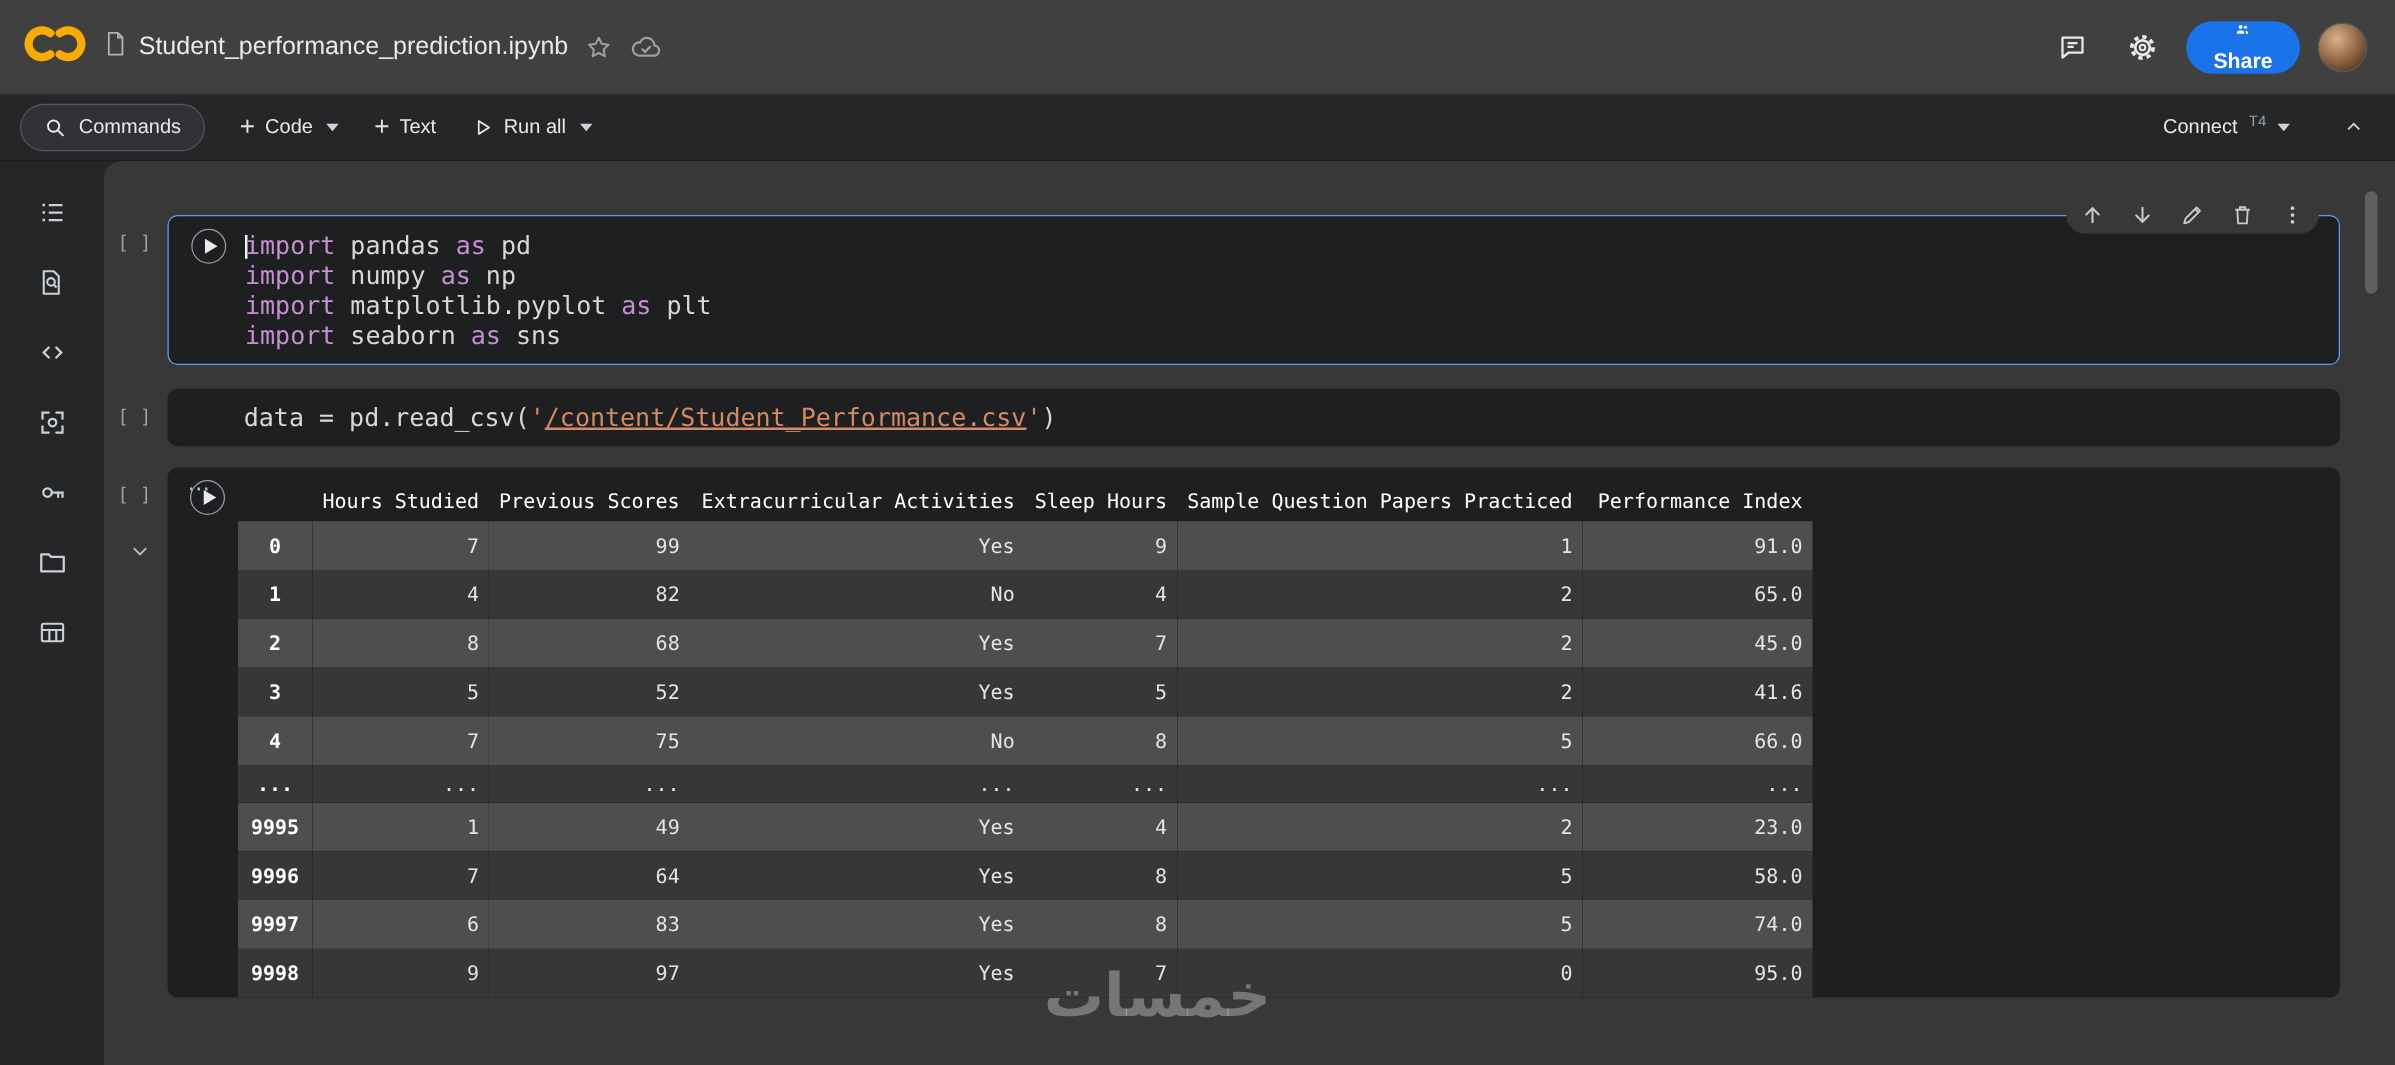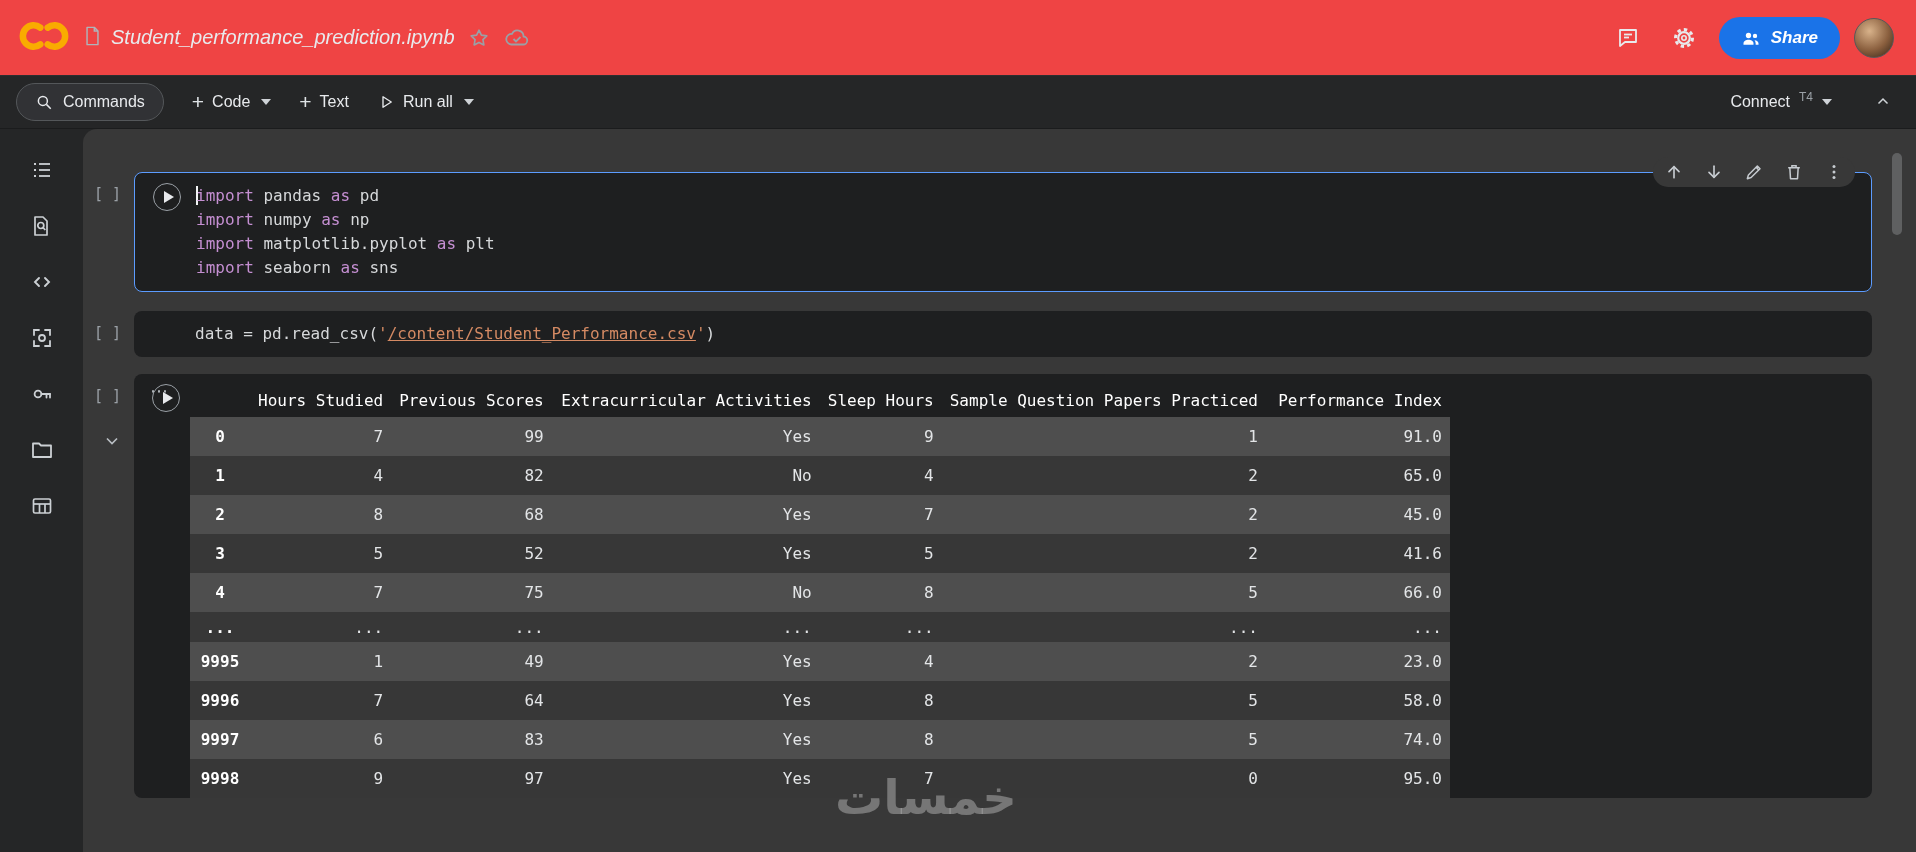--- a/index.html
+++ b/index.html
@@ -3,31 +3,31 @@
 <meta charset="utf-8">
 <style>
   * { box-sizing: border-box; margin: 0; padding: 0; }
   html,body { width:1916px; height:852px; overflow:hidden; }
   body { font-family:"Liberation Sans", sans-serif; background:#252627; color:#e8eaed; }
   button { background:none; border:none; color:inherit; font:inherit; cursor:pointer; display:flex; align-items:center; }
 
   .app { width:1916px; height:852px; display:flex; flex-direction:column; overflow:hidden; }
 
   
-  .header { height:76px; flex:0 0 76px; display:flex; align-items:center; background:#ef4444; border-bottom:1px solid #2d2e30;font-style:italic; }
+  .header { height:76px; flex:0 0 76px; display:flex; align-items:center; background:#404040; border-bottom:1px solid #2d2e30; }
   .logo { margin-left:16px; cursor:pointer; }
   .title-block { margin-left:12px; display:flex; flex-direction:column; justify-content:center; }
   .title-row { display:flex; align-items:center; gap:10px; height:30px; }
   .nb-title { font-size:20px; color:#e8eaed; cursor:text; white-space:nowrap; }
   .title-row .mini-btn { width:28px; height:28px; border-radius:50%; justify-content:center; }
   .menubar { display:flex; margin-left:-10px; margin-top:1px; }
   .menu-item { padding:3px 10px; font-size:16px; color:#e8eaed; cursor:pointer; border-radius:4px; }
   .header-right { margin-left:auto; display:flex; align-items:center; gap:14px; padding-right:22px; }
   .icon-btn { width:42px; height:42px; border-radius:50%; justify-content:center; }
-  .share-btn { height:42px; border-radius:21px; background:var(--share-blue,#1a73e8); color:#fff; padding:0 22px; gap:10px; font-size:17px; font-weight:bold; }
+  .share-btn { height:42px; border-radius:21px; background:var(--share-blue,#1a73e8); color:#fff; padding:0 22px; gap:10px; font-size:17px; font-weight:bold;flex-direction:column; }
   .avatar { width:40px; height:40px; border-radius:50%; cursor:pointer;
             background: radial-gradient(circle at 38% 32%, #d8b28a 0%, #8a5f3e 55%, #3a291b 95%);
             border:1px solid #56585a; }
 
   
   .toolbar { height:53px; flex:0 0 53px; display:flex; align-items:center; background:#252627; border-bottom:1px solid #1b1c1d; padding:0 16px; }
   .commands-btn { height:38px; padding:0 18px; border-radius:19px; background:#313235; border:1px solid #54575a; gap:10px; font-size:16px; color:#e8eaed; }
   .tb-btn { gap:8px; font-size:16px; color:#e8eaed; margin-left:28px; }
   .plus { font-size:21px; line-height:1; color:#dfe3e6; margin-top:-2px; }
   .caret { width:0; height:0; border-left:5px solid transparent; border-right:5px solid transparent; border-top:6px solid #cfd3d7; margin-left:3px; }
@@ -40,21 +40,21 @@
   .sidebar { width:83px; flex:0 0 83px; display:flex; flex-direction:column; align-items:center; padding-top:28px; gap:30px; }
   .side-btn { width:26px; height:26px; justify-content:center; color:#ccd0d4; }
   .canvas { flex:1; position:relative; background:#383838; border-top-left-radius:14px; overflow:hidden; }
 
   .cells { padding:43px 44px 0 51px; }
   .cell-row { position:relative; }
   .mt19 { margin-top:19px; } .mt17 { margin-top:17px; }
   .gutter { position:absolute; left:-40px; top:13px; font-family:"DejaVu Sans Mono",monospace; font-size:15px; color:#9aa0a6; white-space:pre; }
   .cell { background:#1e1f20; border-radius:8px; position:relative; }
   .cell.selected { border:1.5px solid var(--selected-cell-border,#5c9cff); }
-  .code { padding:11px 16px 11px 61px; font-family:"DejaVu Sans Mono",monospace; font-size:16px; line-height:24px; color:#d6d8da; white-space:pre; cursor:text; }
+  .code { padding:11px 16px 11px 61px; font-family:"DejaVu Sans Mono",monospace; font-size:20px; line-height:24px; color:#d6d8da; white-space:pre; cursor:text; }
   .tok-kw { color:var(--keyword,#c58fd2); }
   .tok-str, .tok-strlink { color:var(--string,#d48a63); }
   .tok-strlink { text-decoration:underline; cursor:pointer; }
   .cursor { display:inline-block; width:2px; height:19px; background:#f1f3f4; vertical-align:-4px; margin-right:-2px; }
 
   .run-btn { position:absolute; left:18px; top:10px; width:28px; height:28px; border-radius:50%; border:1.6px solid #9aa0a6; justify-content:center; }
   .play-tri { width:0; height:0; border-top:6px solid transparent; border-bottom:6px solid transparent; border-left:10px solid #e8eaed; margin-left:3px; }
 
   .cell-toolbar { position:absolute; top:-16px; right:16px; display:flex; gap:18px; background:#383838; border-radius:16px; padding:4px 10px; z-index:3; }
   .ct-btn { width:22px; height:22px; justify-content:center; color:#c6cbd0; }

